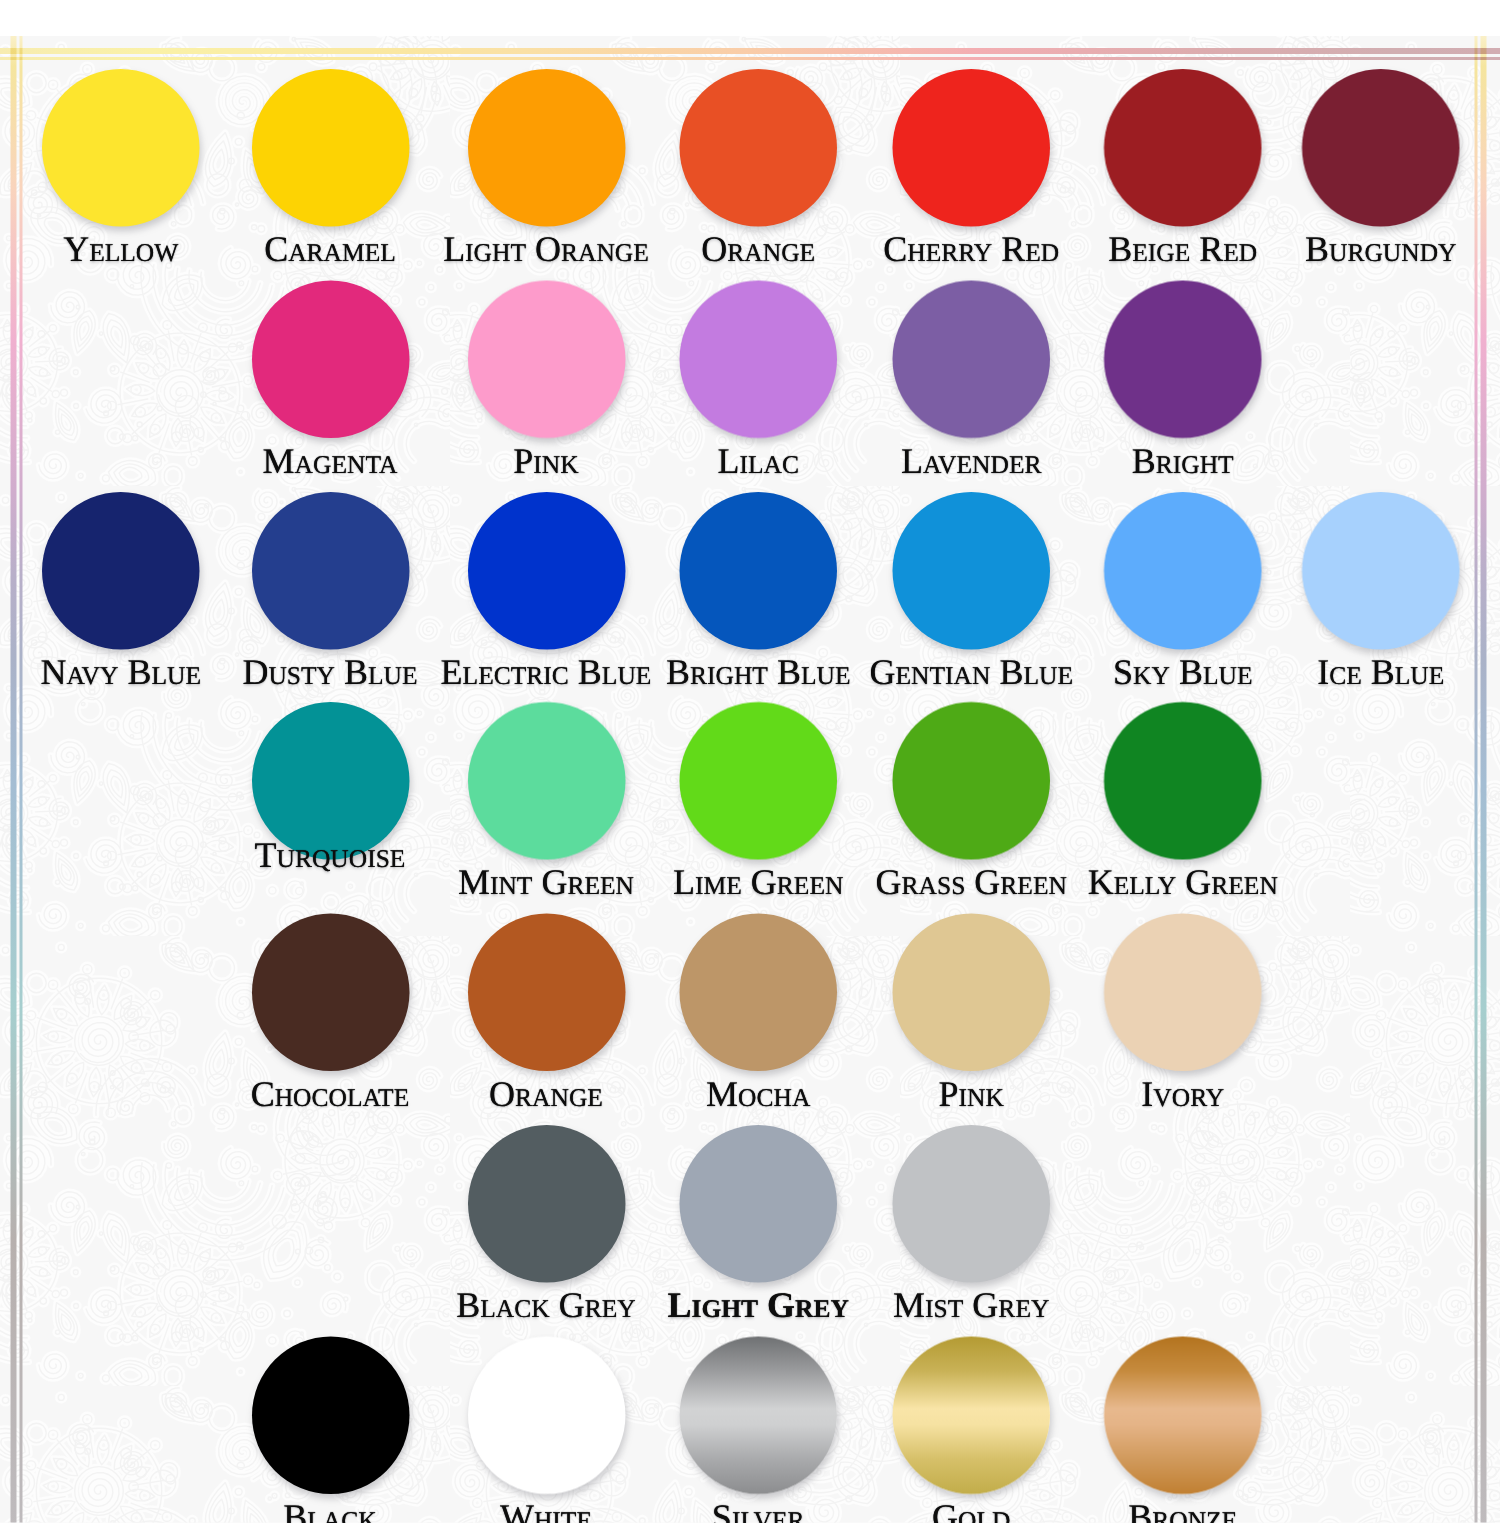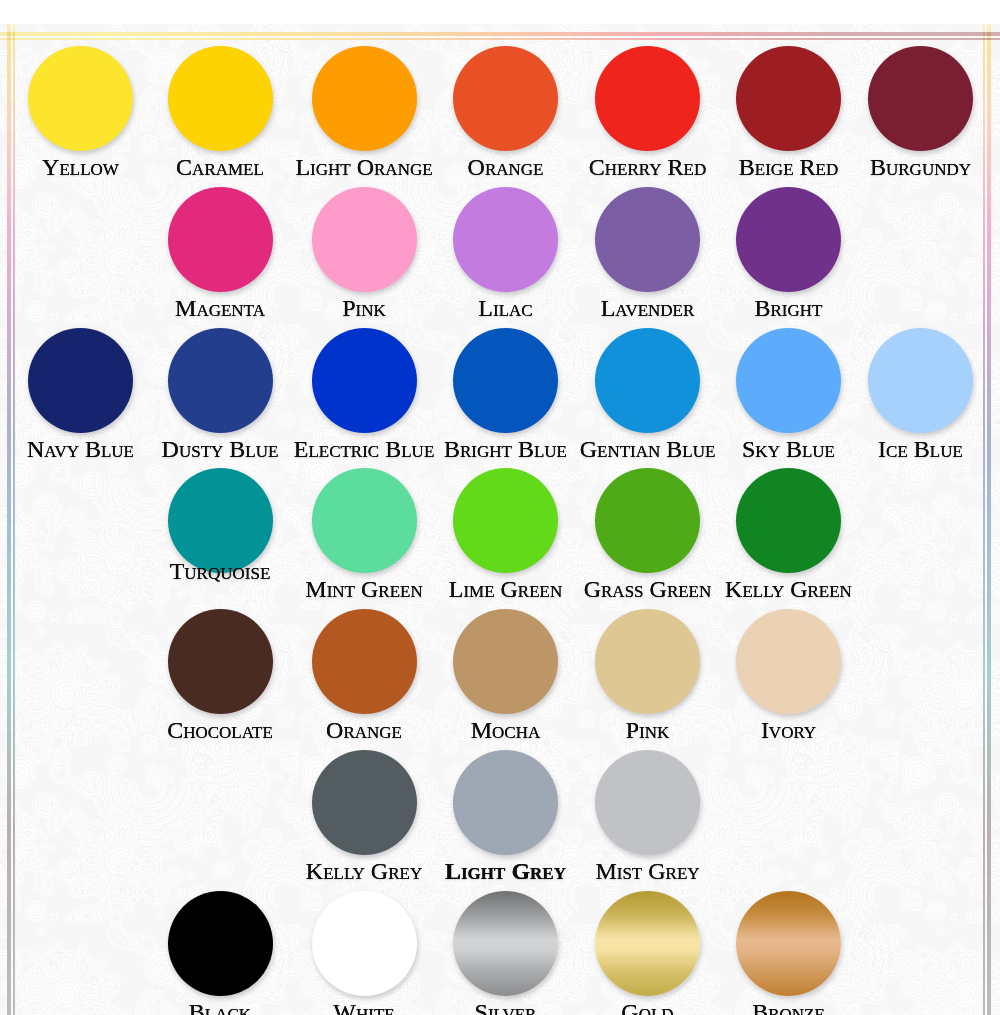--- a/index.html
+++ b/index.html
@@ -643,21 +643,21 @@
         <div class="label" style="left:537.5px;top:694.1px;width:220px;">Pink</div>
       </div>
       <div class="swatch-cell">
         <div class="disc" style="left: 736px; top: 585.1px; width: 105px; height: 105px; background: rgb(235, 210, 180);"></div>
         <div class="label" style="left:678.5px;top:694.1px;width:220px;">Ivory</div>
       </div>
     </div>
     <div class="swatch-row">
       <div class="swatch-cell">
         <div class="disc" style="left: 311.5px; top: 725.9px; width: 105px; height: 105px; background: rgb(83, 93, 97);"></div>
-        <div class="label" style="left:254.0px;top:834.9px;width:220px;">Kelly Grey</div>
+        <div class="label" style="left:254.0px;top:834.9px;width:220px;">Black Grey</div>
       </div>
       <div class="swatch-cell">
         <div class="disc" style="left: 453px; top: 725.9px; width: 105px; height: 105px; background: rgb(158, 167, 180);"></div>
         <div class="label" style="left:395.5px;top:834.9px;width:220px;font-weight:bold;">Light Grey</div>
       </div>
       <div class="swatch-cell">
         <div class="disc" style="left: 595px; top: 725.9px; width: 105px; height: 105px; background: rgb(192, 194, 197);"></div>
         <div class="label" style="left:537.5px;top:834.9px;width:220px;">Mist Grey</div>
       </div>
     </div>

